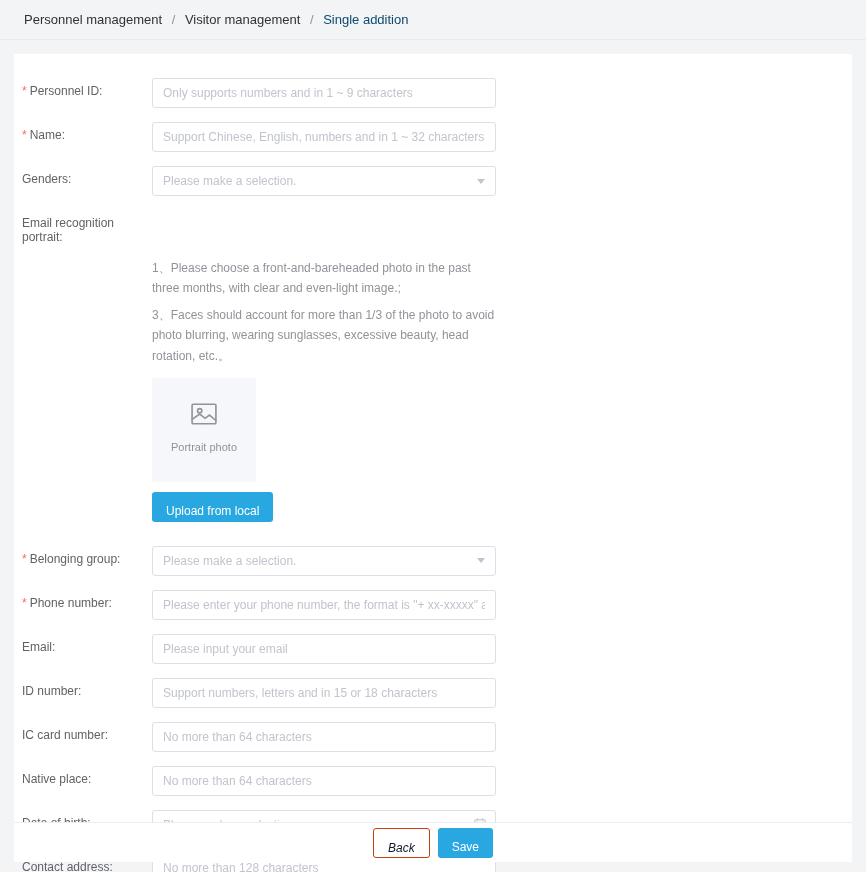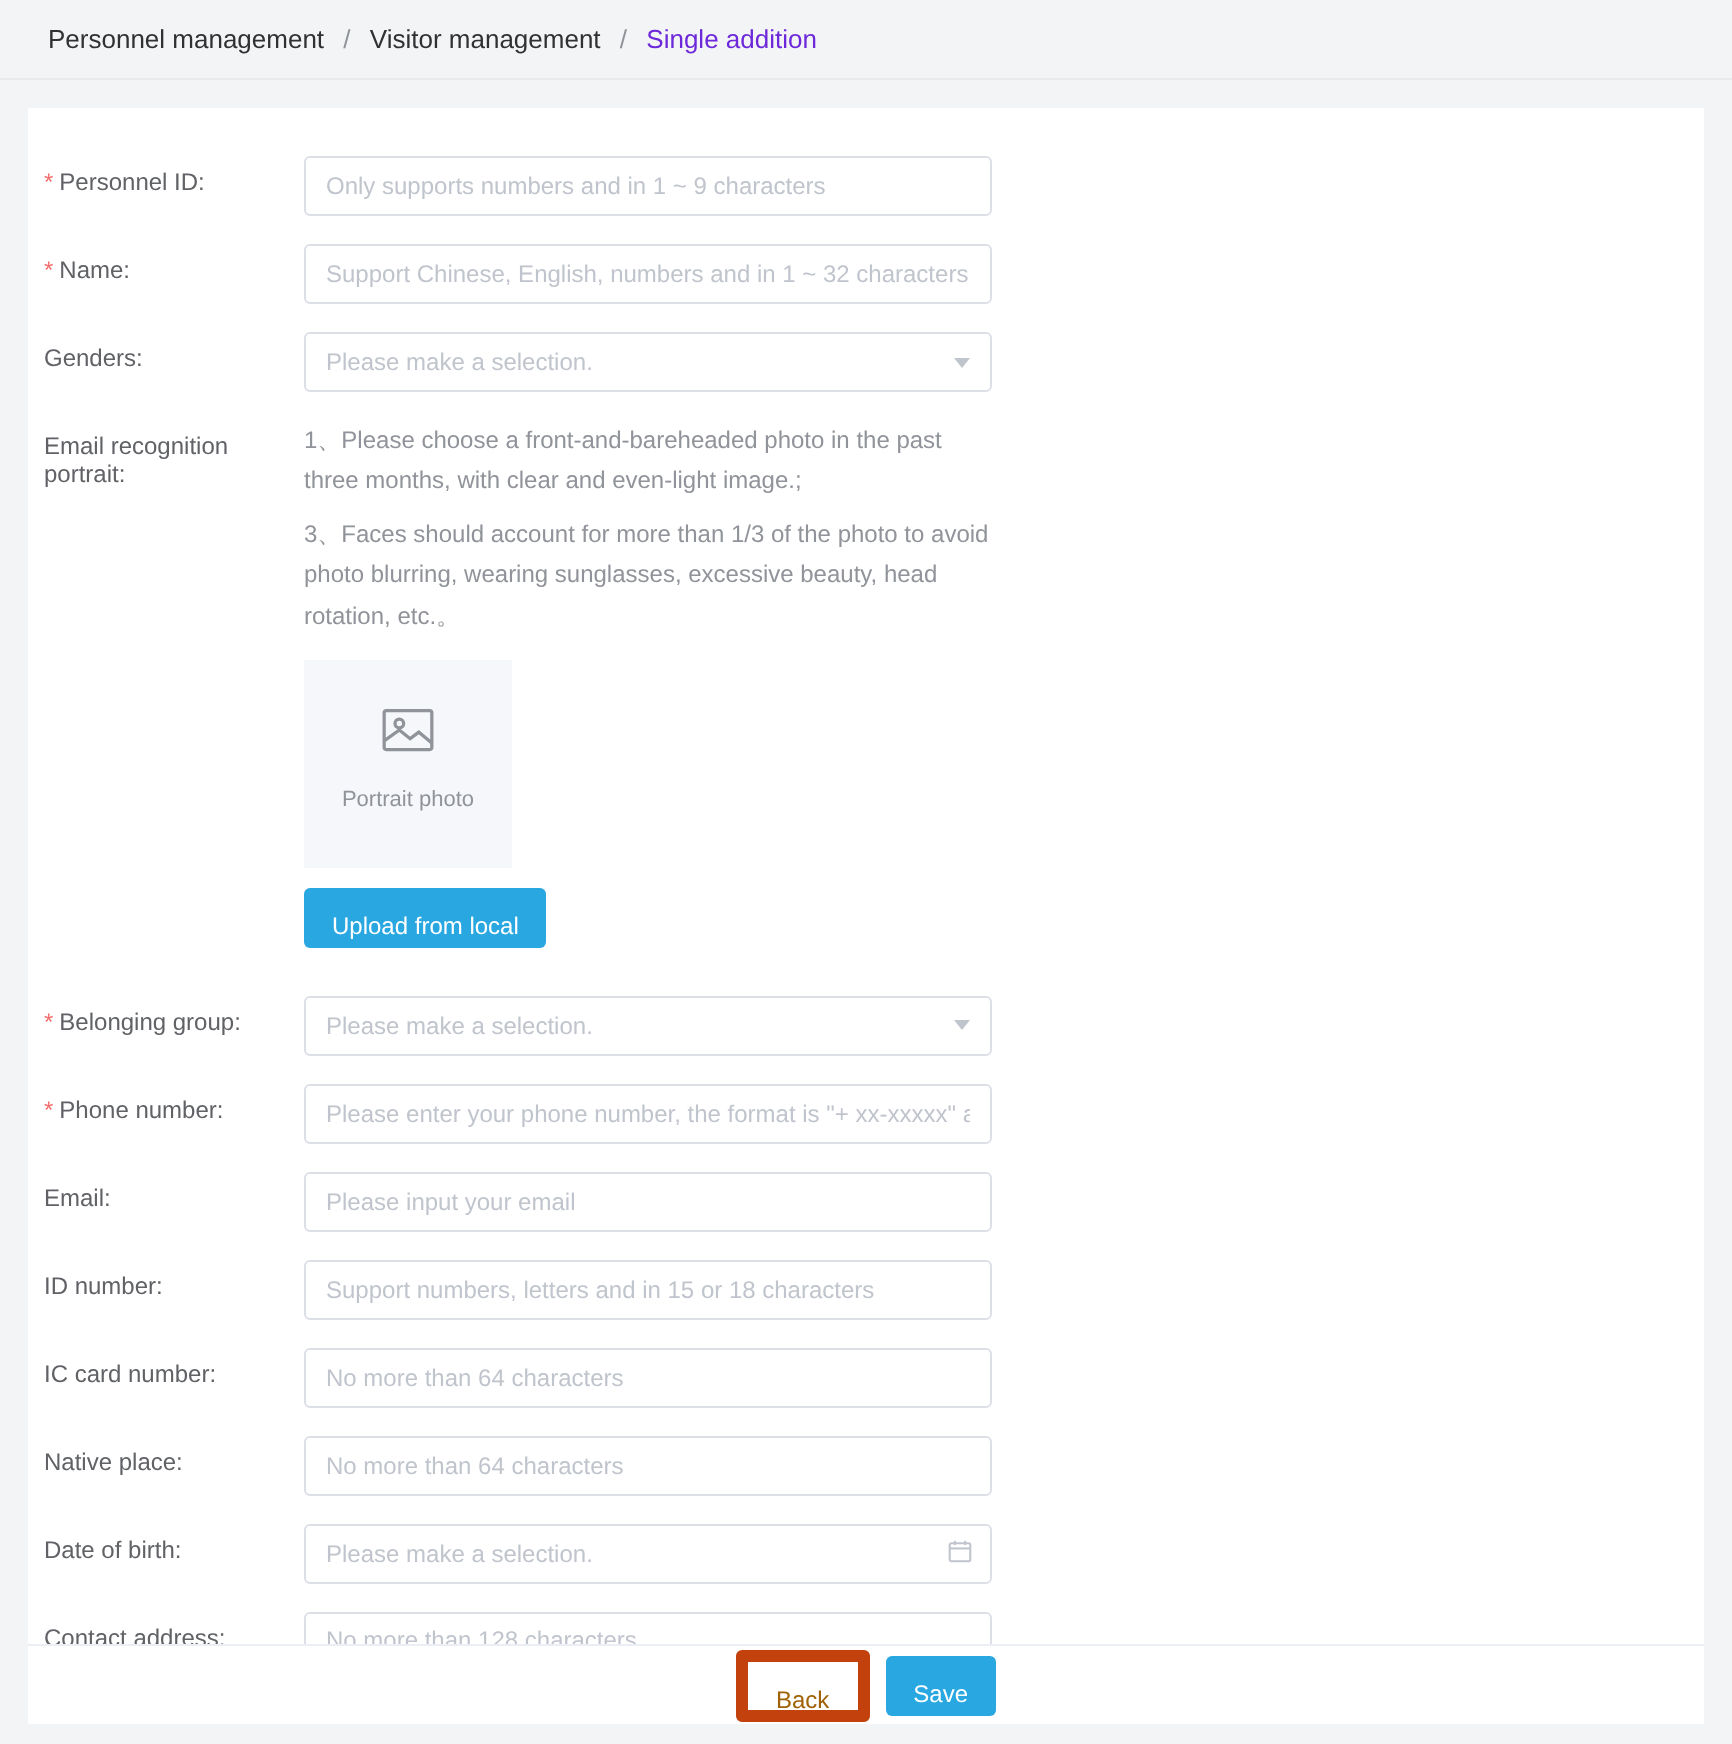--- a/index.html
+++ b/index.html
@@ -12,21 +12,21 @@
       height: 872px;
       overflow: hidden;
     }
     .breadcrumb {
       padding: 12px 24px;
       font-size: 13px;
       color: #303133;
       border-bottom: 1px solid #e8eaec;
     }
     .breadcrumb .sep { margin: 0 6px; color: #909399; }
-    .breadcrumb .current { color: #6d28d9; }
+    .breadcrumb .current { color: #0c4a6e; }
     .page-container {
       margin: 14px 14px 0 14px;
       background: #ffffff;
       height: 808px;
       position: relative;
     }
     .form-area {
       padding: 24px 8px 8px 8px;
     }
     .form-row {
@@ -86,20 +86,21 @@
       font-size: 12px;
       font-family: inherit;
       resize: vertical;
       outline: none;
     }
     .help-list {
       width: 344px;
       font-size: 12px;
       color: #909399;
       line-height: 1.7;
+      margin-top: 48px;
     }
     .help-list div { margin-bottom: 6px; }
     .photo-box {
       width: 104px;
       height: 104px;
       background: #f5f7fa;
       display: flex;
       flex-direction: column;
       align-items: center;
       justify-content: center;
@@ -113,22 +114,23 @@
       height: 30px;
       padding: 12px 14px;
       border-radius: 3px;
       border: none;
       font-size: 12px;
       cursor: pointer;
     }
     .btn-primary { background: #29a7e1; color: #ffffff; }
     .btn-default {
       background: #ffffff;
-      border: 6px solid #c2410c;
-      color: #a16207;
+      border: 1px solid #c2410c;
+      color: #0f172a;
+      font-style: italic;
     }
     .date-wrap { position: relative; }
     .date-wrap .cal-icon {
       position: absolute;
       right: 10px;
       top: 50%;
       transform: translateY(-50%);
       pointer-events: none;
     }
     .footer-bar {

